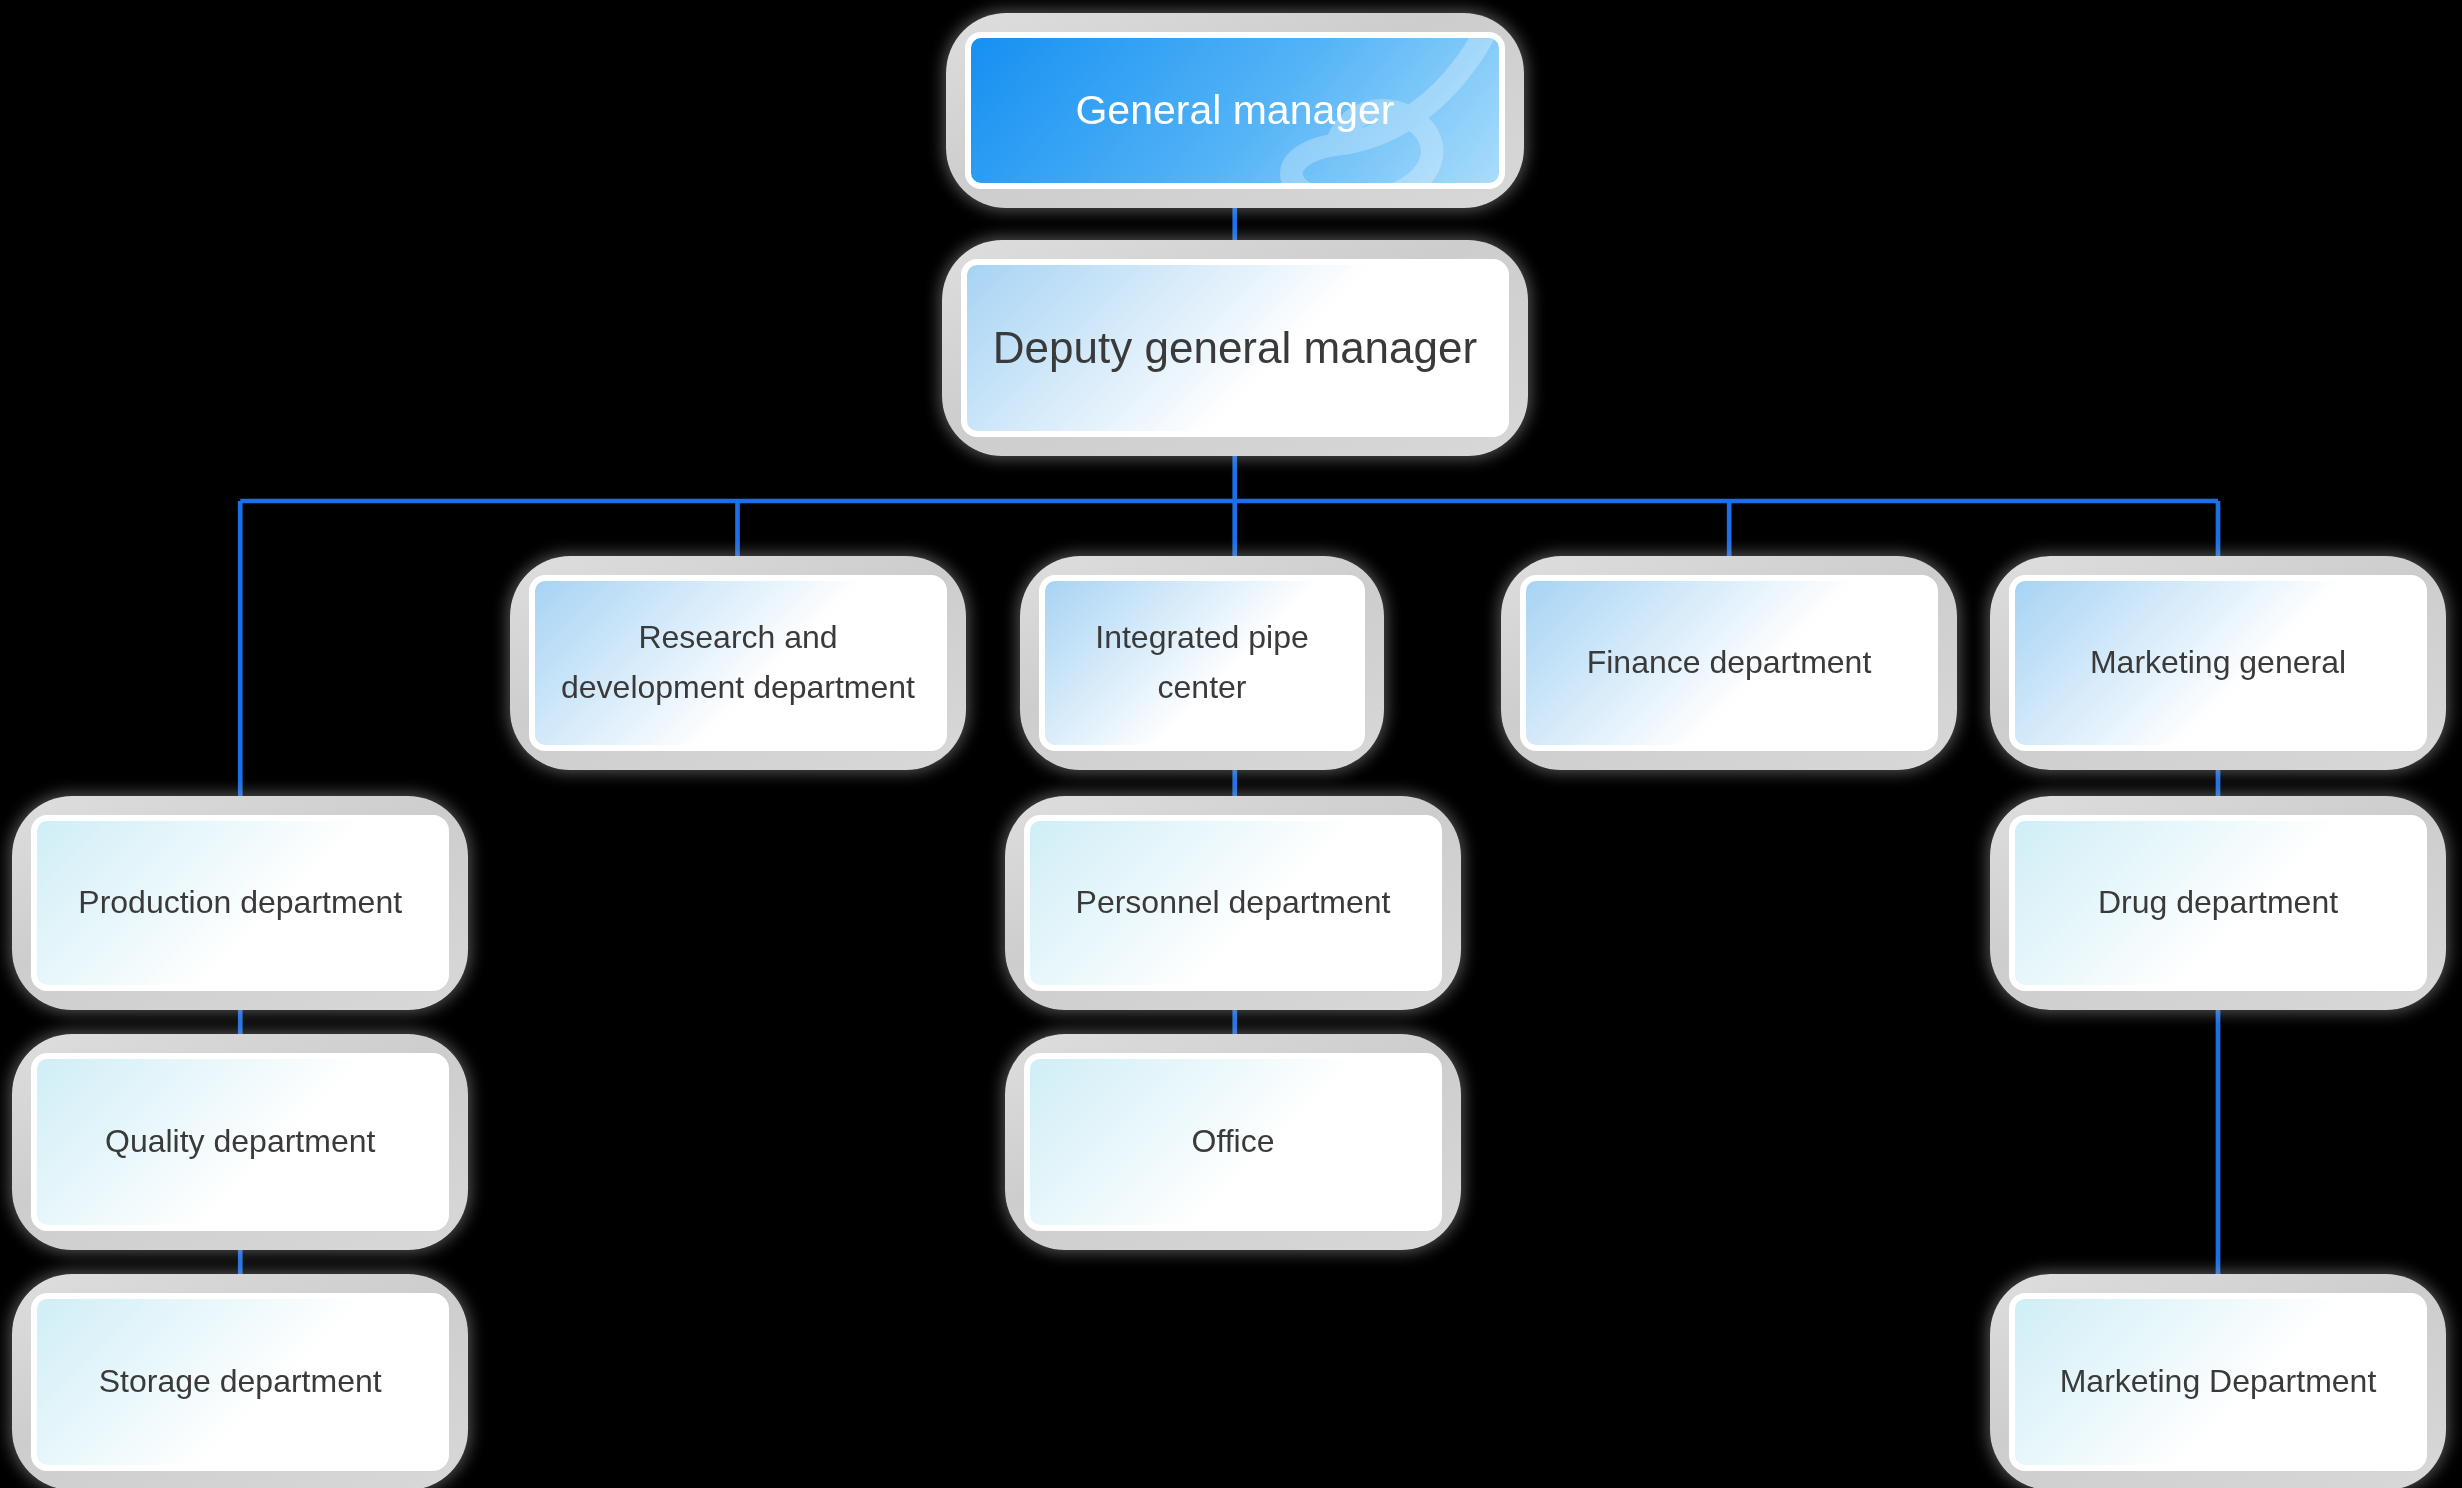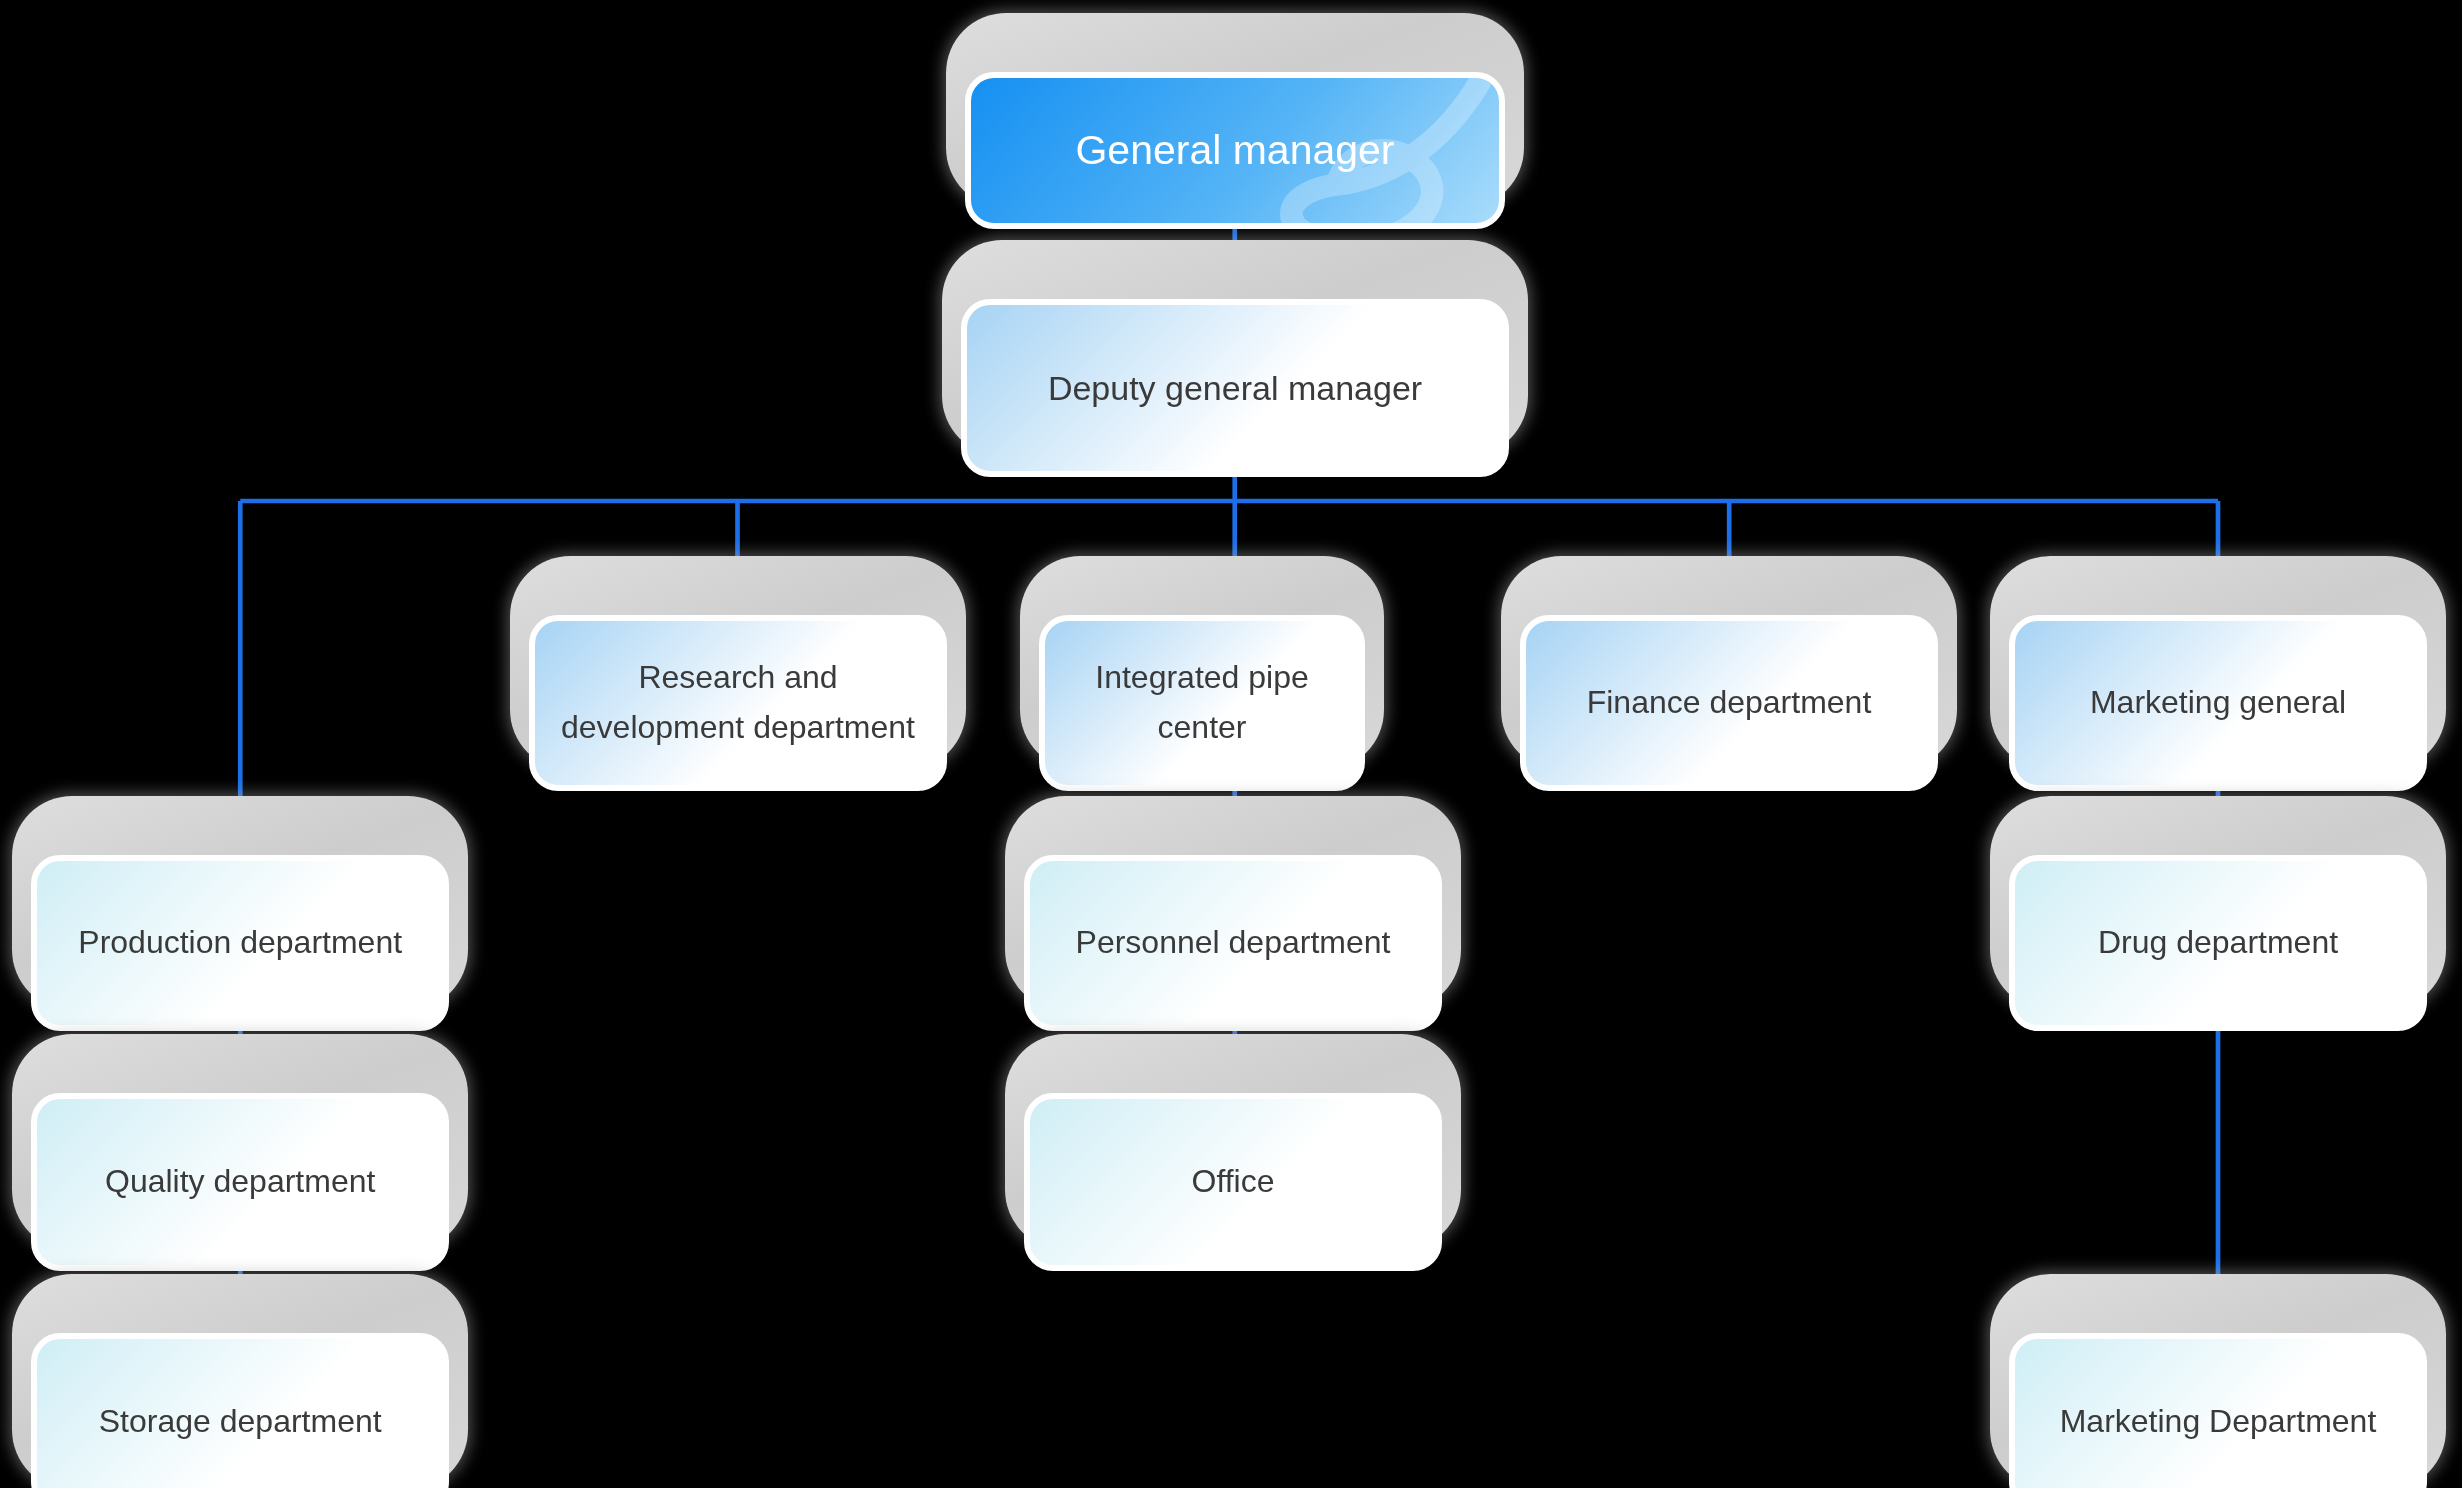--- a/index.html
+++ b/index.html
@@ -9,33 +9,32 @@
   }
   .wires{position:absolute;left:0;top:0;z-index:0;}
   .node{
     position:absolute;z-index:1;box-sizing:border-box;
     border-radius:60px;padding:19px;
     background:linear-gradient(160deg,#dedede 0%,#cdcdcd 45%,#d8d8d8 100%);
     box-shadow:0 0 15px 2.8px rgba(175,175,175,.45);
   }
   .inner{
     position:relative;width:100%;height:100%;box-sizing:border-box;
-    border:6.6px solid #ffffff;border-radius:29px;overflow:hidden;
+    border:6.6px solid #ffffff;border-radius:16px;overflow:hidden;
     display:flex;align-items:center;justify-content:center;text-align:center;
     background:linear-gradient(135deg,#a6d3f4 0%,#ffffff 58%);
-    margin-top:40px;
   }
   .tint-cyan .inner{background:linear-gradient(135deg,#cfeef6 0%,#ffffff 58%);}
   .root .inner{background:linear-gradient(130deg,#1590f2 0%,#55b4f6 55%,#a9dcfb 100%);}
   .label{
     position:relative;z-index:2;color:#3a3a3a;font-weight:500;
     font-size:32px;line-height:1.55;padding:0 9.4px;
   }
   .root .label{color:#ffffff;font-size:41px;font-weight:500;}
-  .deputy .label{font-size:34px;}
+  .deputy .label{font-size:44px;}
   .ribbon{position:absolute;right:-5.6px;top:0;z-index:1;pointer-events:none;}
 </style>
 </head>
 <body>
 
 <div class="stage">
 
   <svg class="wires" width="2462" height="1488" viewBox="0 0 2624 1586">
     <g stroke="#1C6FE8" stroke-width="5" fill="none">
       <path d="M1316 118 V1217"></path>

